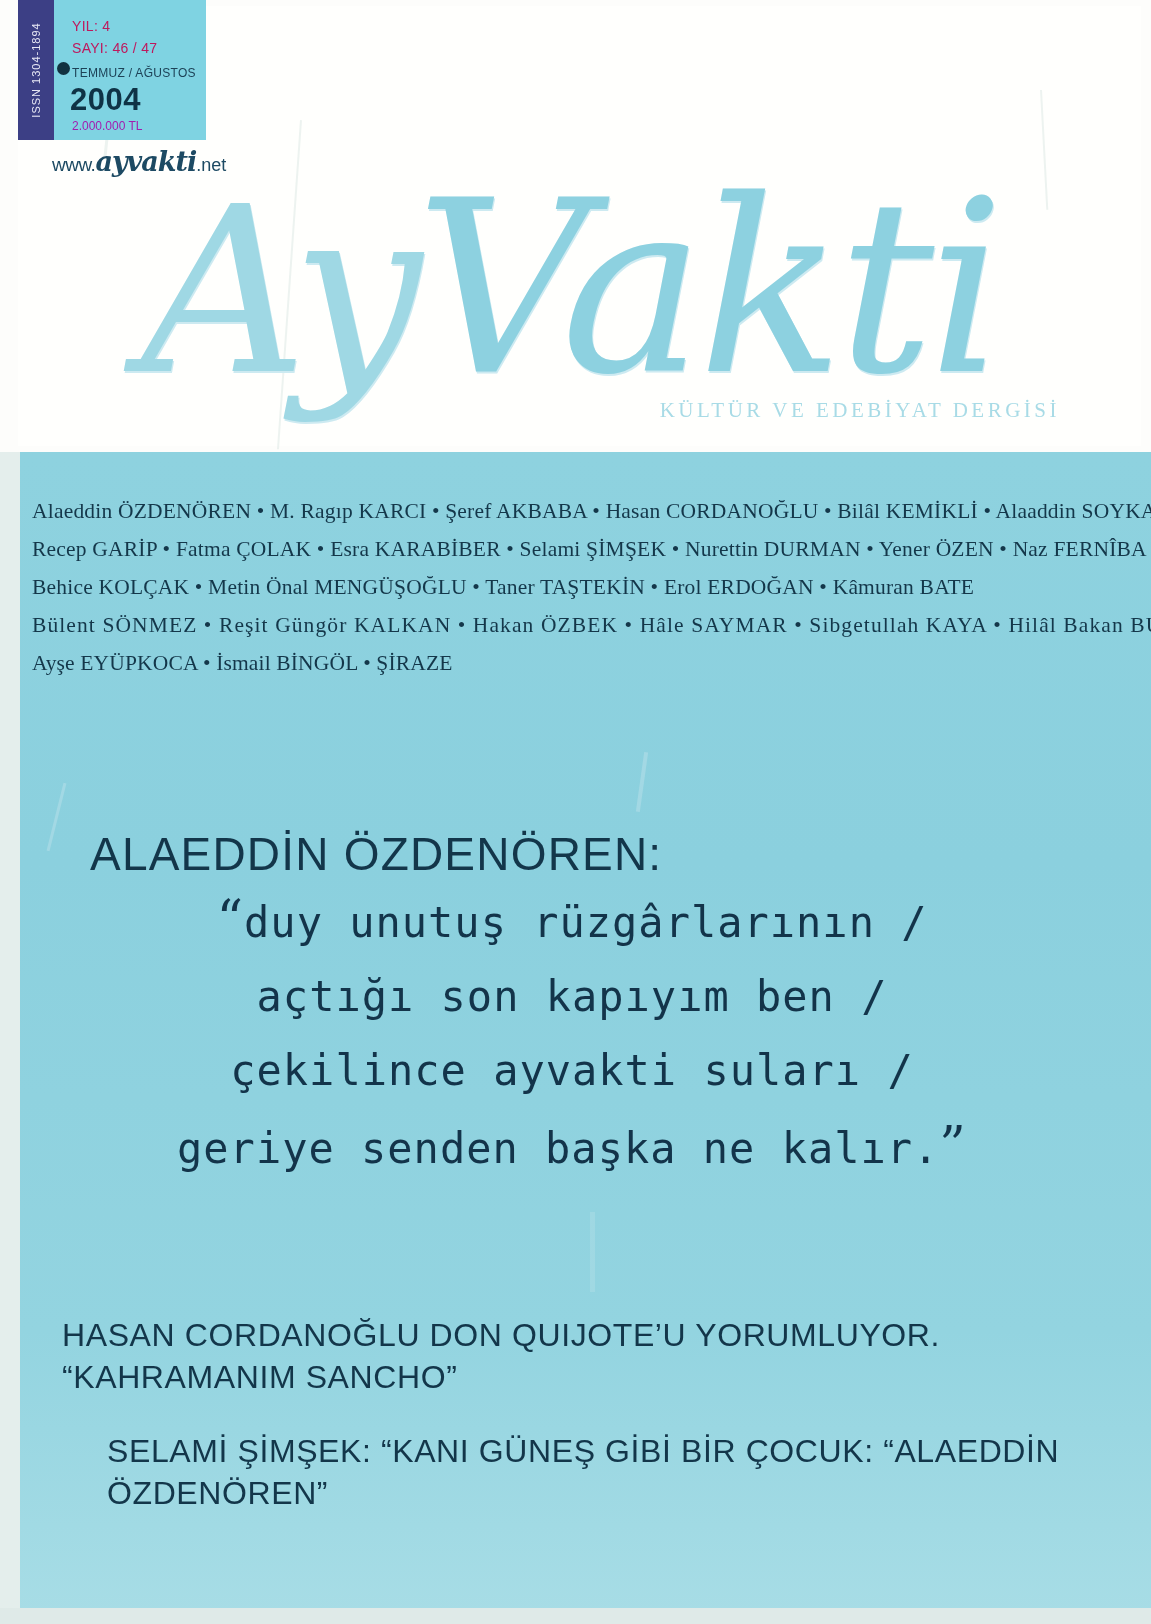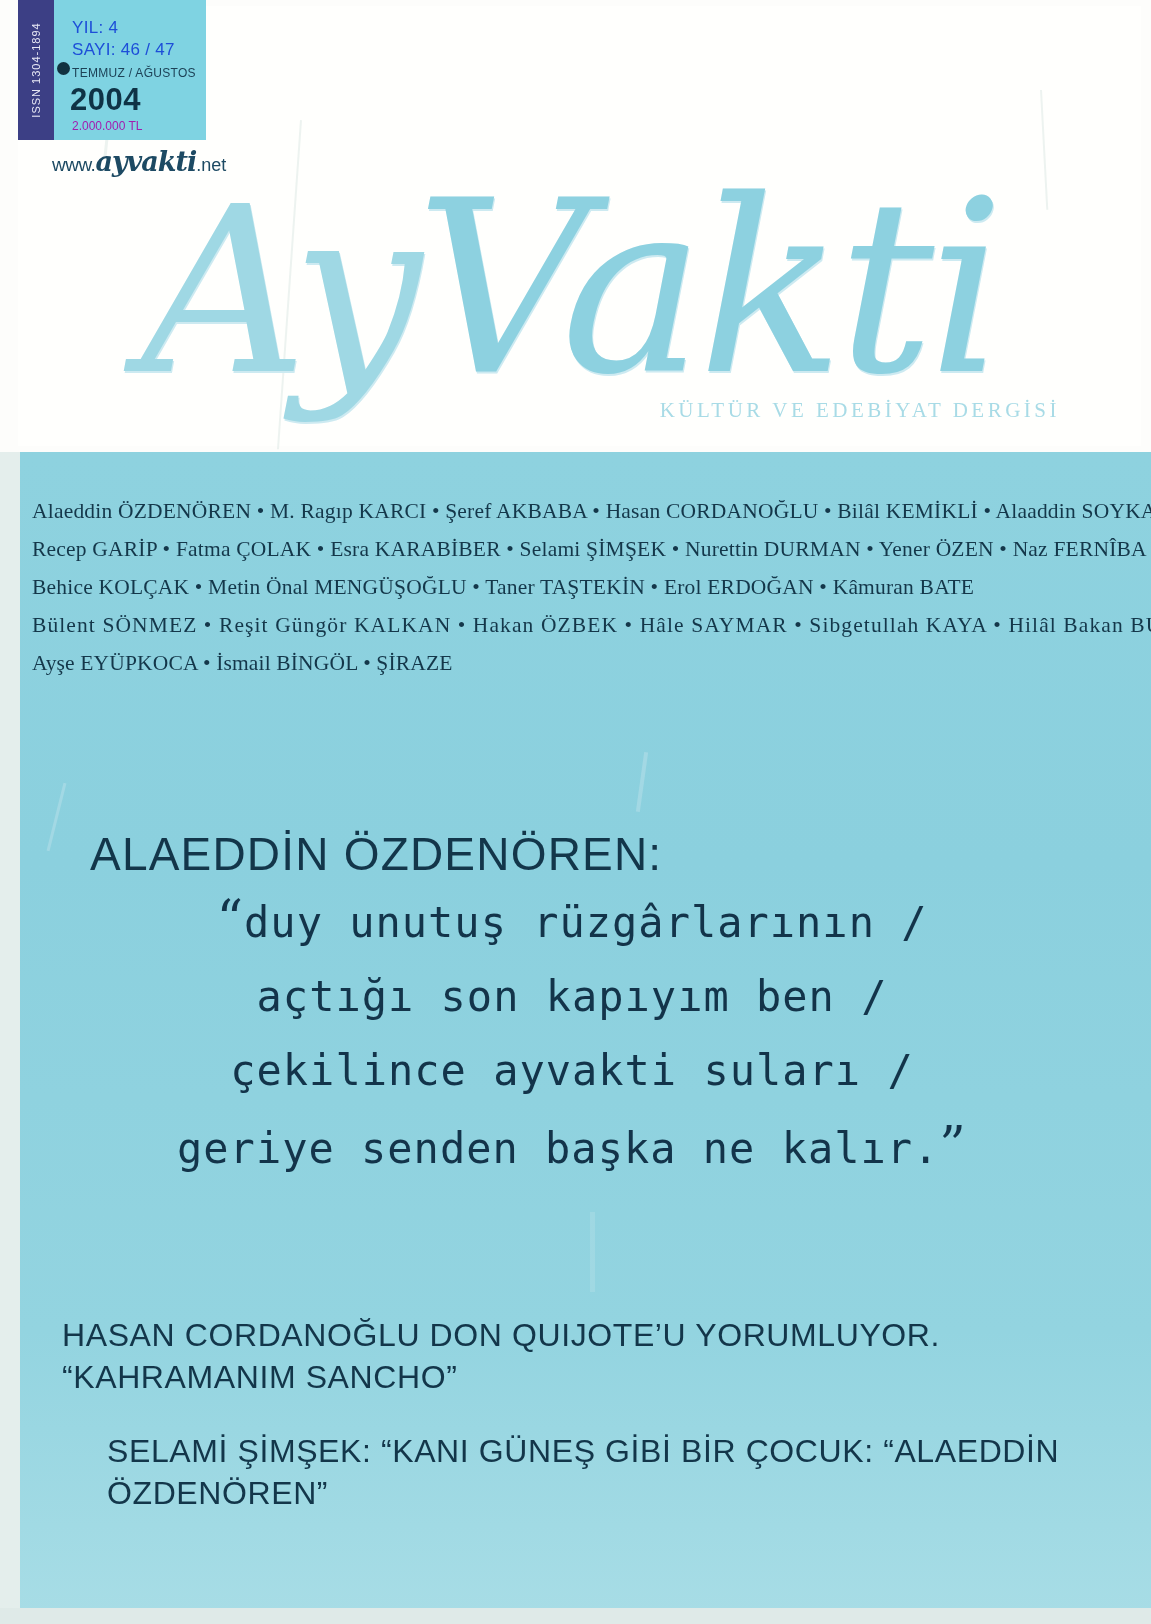--- a/index.html
+++ b/index.html
@@ -59,22 +59,22 @@
     position: absolute;
     left: 54px; top: 0;
     width: 152px;
     height: 140px;
     background: #7fd3e2;
     color: #123a52;
   }
   .issue-box .line {
     position: absolute;
     left: 18px;
-    font-size: 17px;
-    color: #1d4ed8;
+    font-size: 14px;
+    color: #be185d;
     letter-spacing: 0.3px;
   }
   .issue-box .l1 { top: 18px; }
   .issue-box .l2 { top: 40px; }
   .issue-box .l3 { top: 66px; font-size: 12px; color: #1d4257; }
   .issue-box .year {
     position: absolute;
     left: 16px; top: 82px;
     font-size: 31px;
     font-weight: bold;

